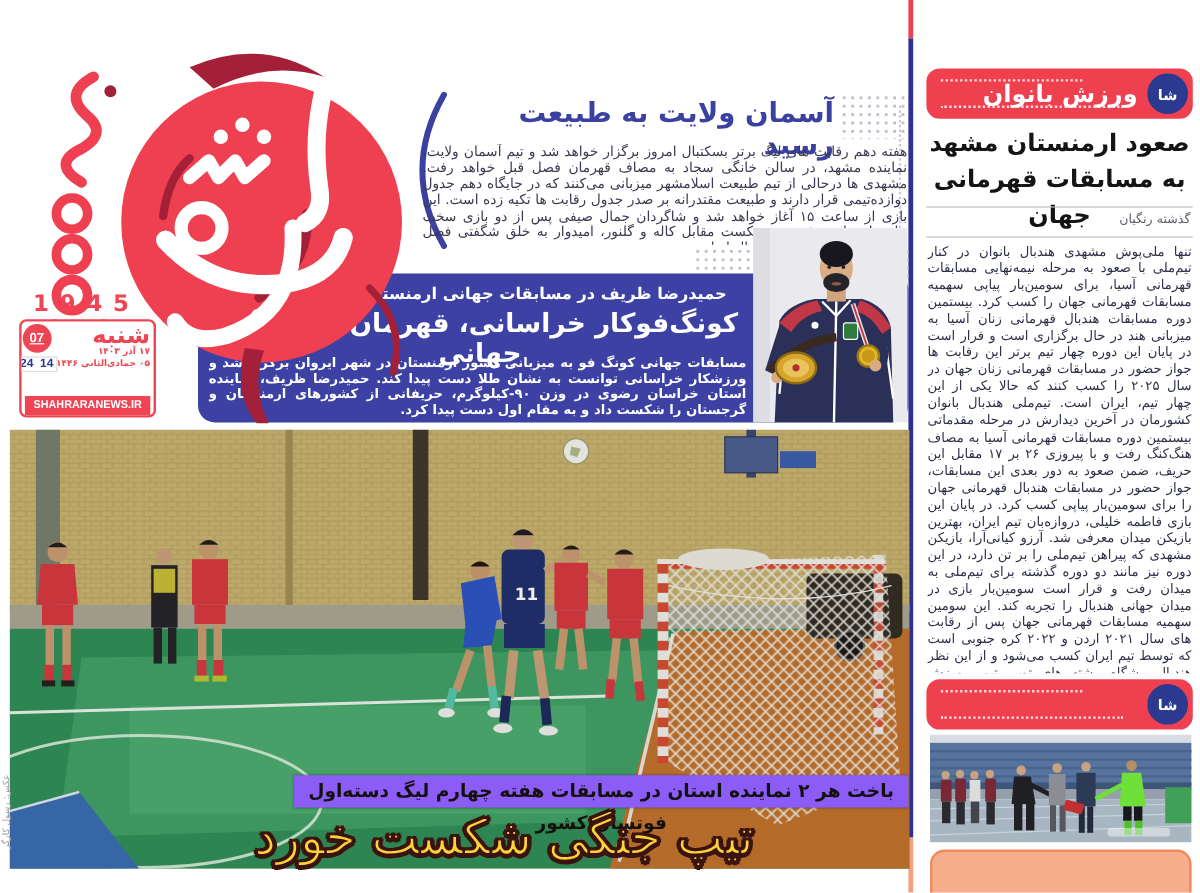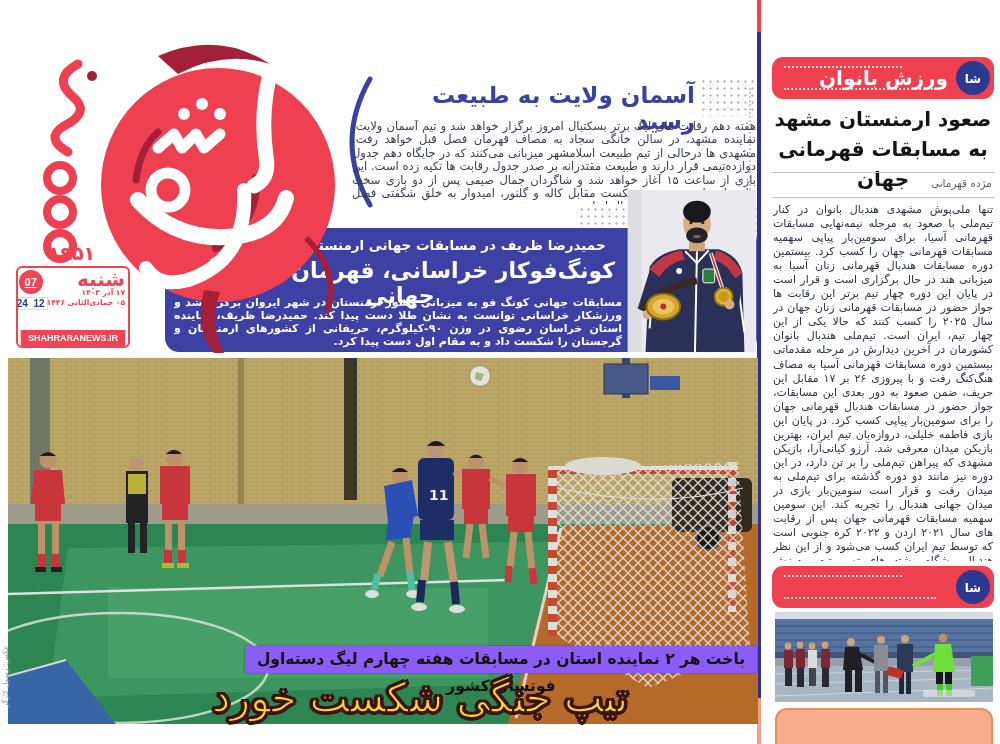--- a/index.html
+++ b/index.html
@@ -125,32 +125,32 @@
       <path d="M236,162 Q240,232 180,252 Q150,260 138,240" stroke="#fff" stroke-width="14" fill="none" stroke-linecap="round"></path>
       <circle cx="208" cy="236" r="7" fill="#fff"></circle>
       <path d="M70,36 Q44,50 64,68 Q84,84 56,98 Q36,110 60,124" stroke="#ee4050" stroke-width="9" fill="none" stroke-linecap="round"></path>
       <circle cx="52" cy="150" r="13" stroke="#ee4050" stroke-width="8" fill="none"></circle>
       <circle cx="52" cy="184" r="13" stroke="#ee4050" stroke-width="8" fill="none"></circle>
       <circle cx="52" cy="218" r="13" stroke="#ee4050" stroke-width="8" fill="none"></circle>
       <path d="M38,242 Q58,254 78,242" stroke="#ee4050" stroke-width="8" fill="none" stroke-linecap="round"></path>
       <circle cx="84" cy="48" r="5" fill="#a32038"></circle>
     </svg>
   </div>
-  <div class="abs est-year">۱۹۵۱</div>
+  <div class="abs est-year">1945</div>
 
   <div class="abs date-box">
     <div class="db-main">
       <div class="db-right">
         <div class="db-weekday">شنبه</div>
         <div class="db-line">۱۷ آذر ۱۴۰۳</div>
         <div class="db-line">۰۵ جمادی‌الثانی ۱۴۴۶</div>
       </div>
       <div class="db-left">
         <div class="issue-circle">07</div>
-        <div class="db-pages">24  12</div>
+        <div class="db-pages">24  14</div>
       </div>
     </div>
     <div class="db-site">SHAHRARANEWS.IR</div>
   </div>
 
   <svg class="abs bracket" viewBox="0 0 44 132">
     <path d="M40,3 Q4,66 40,129" stroke="#3a41a0" stroke-width="5" fill="none" stroke-linecap="round"></path>
   </svg>
   <div class="abs bb-headline">آسمان ولایت به طبیعت رسید</div>
   <div class="abs bb-body">هفته دهم رقابت های لیگ برتر بسکتبال امروز برگزار خواهد شد و تیم آسمان ولایت، نماینده مشهد، در سالن خانگی سجاد به مصاف قهرمان فصل قبل خواهد رفت. مشهدی ها درحالی از تیم طبیعت اسلامشهر میزبانی می‌کنند که در جایگاه دهم جدول دوازده‌تیمی قرار دارند و طبیعت مقتدرانه بر صدر جدول رقابت ها تکیه زده است. این بازی از ساعت ۱۵ آغاز خواهد شد و شاگردان جمال صیفی پس از دو بازی سخت خارج از خانه و ثبت دو شکست مقابل کاله و گلنور، امیدوار به خلق شگفتی فصل برابر قدرتمندترین تیم بسکتبال ایران هستند.</div>
@@ -331,21 +331,21 @@
         <text x="17" y="22" font-size="12" fill="#fff" text-anchor="middle" font-weight="bold" font-family="DejaVu Sans, sans-serif">شا</text>
       </svg>
     </span>
   </div>
 
   <div class="abs ws-headline">
     <div>صعود ارمنستان مشهد</div>
     <div>به مسابقات قهرمانی جهان</div>
   </div>
   <div class="abs rule r1"></div>
-  <div class="abs byline">مژده قهرمانی</div>
+  <div class="abs byline">گذشته رنگیان</div>
   <div class="abs rule r2"></div>
   <div class="abs ws-body">تنها ملی‌پوش مشهدی هندبال بانوان در کنار تیم‌ملی با صعود به مرحله نیمه‌نهایی مسابقات قهرمانی آسیا، برای سومین‌بار پیاپی سهمیه مسابقات قهرمانی جهان را کسب کرد. بیستمین دوره مسابقات هندبال قهرمانی زنان آسیا به میزبانی هند در حال برگزاری است و قرار است در پایان این دوره چهار تیم برتر این رقابت ها جواز حضور در مسابقات قهرمانی زنان جهان در سال ۲۰۲۵ را کسب کنند که حالا یکی از این چهار تیم، ایران است. تیم‌ملی هندبال بانوان کشورمان در آخرین دیدارش در مرحله مقدماتی بیستمین دوره مسابقات قهرمانی آسیا به مصاف هنگ‌کنگ رفت و با پیروزی ۲۶ بر ۱۷ مقابل این حریف، ضمن صعود به دور بعدی این مسابقات، جواز حضور در مسابقات هندبال قهرمانی جهان را برای سومین‌بار پیاپی کسب کرد. در پایان این بازی فاطمه خلیلی، دروازه‌بان تیم ایران، بهترین بازیکن میدان معرفی شد. آرزو کیانی‌آرا، بازیکن مشهدی که پیراهن تیم‌ملی را بر تن دارد، در این دوره نیز مانند دو دوره گذشته برای تیم‌ملی به میدان رفت و قرار است سومین‌بار بازی در میدان جهانی هندبال را تجربه کند. این سومین سهمیه مسابقات قهرمانی جهان پس از رقابت های سال ۲۰۲۱ اردن و ۲۰۲۲ کره جنوبی است که توسط تیم ایران کسب می‌شود و از این نظر هندبال پیشگام رشته های توپی تیمی ورزش بانوان کشور است. بازی بعدی تیم‌ملی هندبال زنان ایران با تیم اول گروه ۸ است که یکشنبه، هجدهم آذر، ساعت ۱۴ به وقت کشورمان برگزار می‌شود. تیم‌ملی پیش از این در دومین بازی خود مقابل هند به میدان رفت و در این دیدار موفق شد ۳۲ بر ۳۰ میزبان را شکست دهد و دو امتیاز این بازی را کسب کند. تیم ملی هندبال بانوان کشورمان در اولین دیدار برابر ژاپن با نتیجه ۱۴ بر ۳۴ شکست خورده بود. نشمین شافعیان، سرمربی تیم‌ملی هندبال بانوان کشورمان، گفت: بازی با هنگ‌کنگ بسیار خوب بود. با صحبت‌هایی که با بچه‌ها انجام شد و بعد از بازی سنگین برابر هند میزبان، نیاز به دو امتیاز این بازی داشتیم تا صعود کنیم و سومین‌بار جهانی شویم. در نیمه دوم زمانی که اختلاف را بالا بردیم، سعی کردیم از کل ترکیب تیم استفاده کنیم تا همه بچه‌ها در این شادی سهیم باشند. این موفقیت را به جامعه هندبال و مردم ایران تبریک می‌گوییم.</div>
 
   <div class="abs banner banner-hl">
     <span class="dotrow dr1"></span>
     <span class="dotrow dr2"></span>
     <span class="banner-circle">
       <svg width="34" height="34" viewBox="0 0 34 34">
         <circle cx="17" cy="17" r="17" fill="#2b3a8f"></circle>
         <text x="17" y="22" font-size="12" fill="#fff" text-anchor="middle" font-weight="bold" font-family="DejaVu Sans, sans-serif">شا</text>

